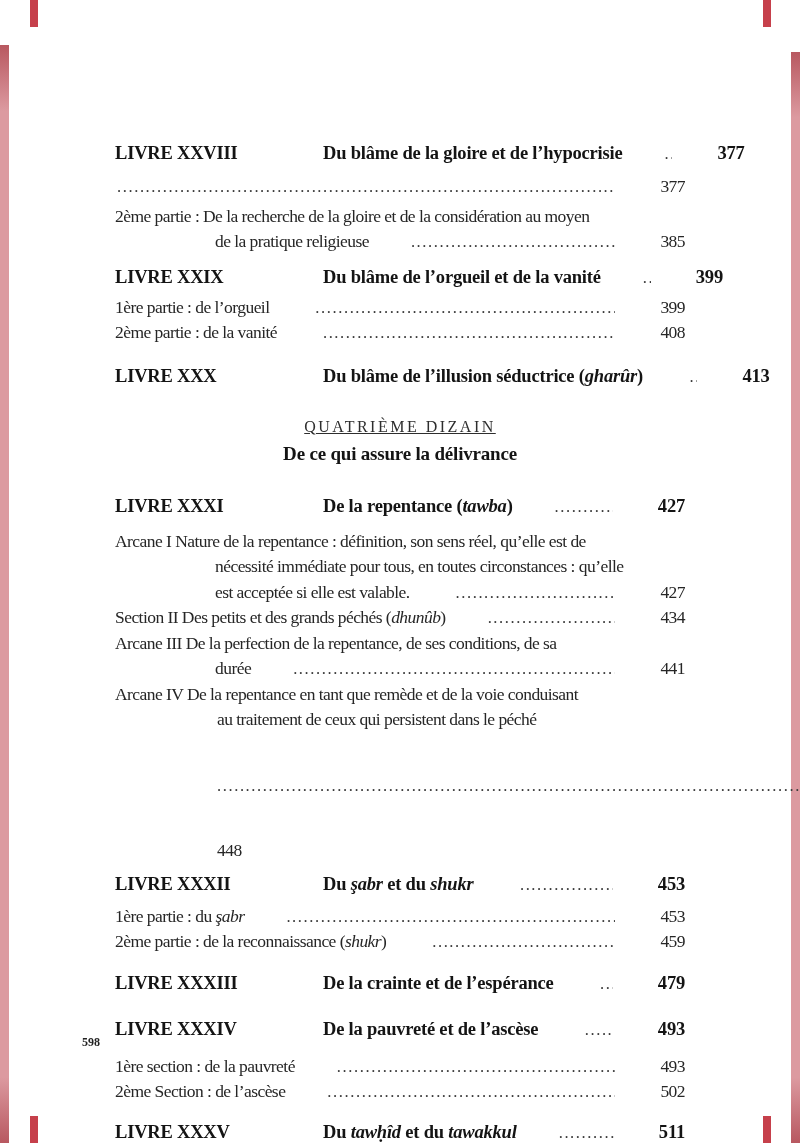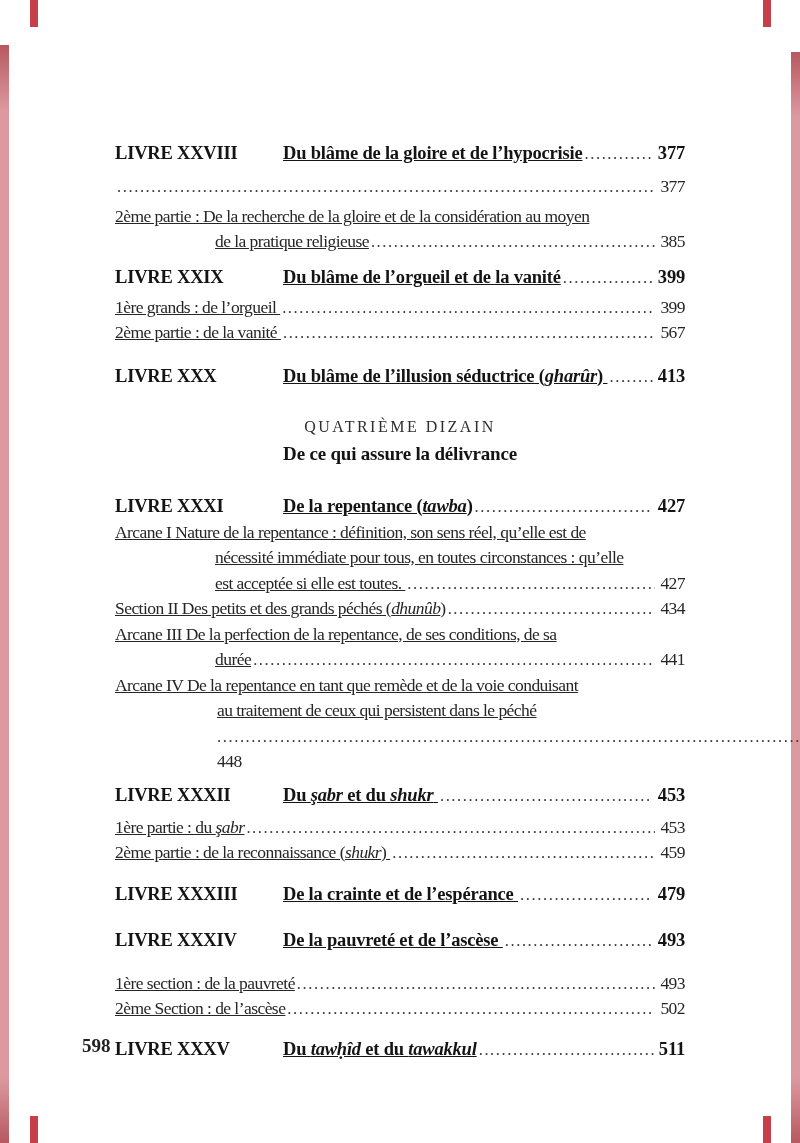--- a/index.html
+++ b/index.html
@@ -18,81 +18,82 @@
   .tick-tr { left:763px; top:0px; }
   .tick-bl { left:30px;  top:1116px; }
   .tick-br { left:763px; top:1116px; }
 
   
   .toc { position:absolute; left:115px; top:140px; width:570px; }
   .row {
     display:flex; align-items:baseline;
     font-size:17.5px; line-height:25.5px; letter-spacing:-0.55px;
     white-space:pre;
+    gap:40px;
   }
   .row.livre {
     font-size:18.5px; line-height:26px; font-weight:bold;
     letter-spacing:-0.2px; color:#141414;
   }
   .label { display:inline-block; width:168px; flex:0 0 168px; }
-  .runs  { flex:0 1 auto;text-decoration:underline; }
+  .runs  { flex:0 1 auto; }
   .runs .it { font-style:italic; }
   .runs .bd { font-weight:bold; }
   .leader {
     flex:1 1 auto; min-width:8px; overflow:hidden; white-space:nowrap;
     font-size:16.5px; font-weight:normal; letter-spacing:1.6px;
     margin:0 5px 0 2px; color:#3a3a3a;
   }
   .pnum { flex:0 0 auto; }
   .row.center { display:block; text-align:center; white-space:normal; }
   .row.dizain {
-    font-size:16px; line-height:22px; letter-spacing:2.5px; color:#2e2e2e;
+    font-size:16px; line-height:22px; letter-spacing:2.5px; color:#2e2e2e;text-decoration:underline;
   }
   .row.dizain-title {
     font-size:19px; line-height:26px; font-weight:bold;
     letter-spacing:-0.2px; color:#141414;
   }
   .footer-num {
     position:absolute; left:82px; top:1035px;
-    font-size:19px; font-weight:bold; color:#222222;
+    font-size:12px; font-weight:bold; color:#222222;
   }
 </style>
 </head>
 <body>
 
 <div class="edge-bar edge-left" style="background: linear-gradient(rgb(184, 88, 96) 0%, rgb(220, 154, 160) 6%, rgb(220, 154, 160) 94%, rgb(184, 88, 96) 100%);"></div>
 <div class="edge-bar edge-right" style="background: linear-gradient(rgb(184, 88, 96) 0%, rgb(220, 154, 160) 6%, rgb(220, 154, 160) 94%, rgb(184, 88, 96) 100%);"></div>
 <div class="tick tick-tl" style="background: rgb(198, 64, 75);"></div>
 <div class="tick tick-tr" style="background: rgb(198, 64, 75);"></div>
 <div class="tick tick-bl" style="background: rgb(198, 64, 75);"></div>
 <div class="tick tick-br" style="background: rgb(198, 64, 75);"></div>
 
 <div class="toc" id="toc">
     <div class="row livre"><span class="label">LIVRE XXVIII</span><span class="runs"><span class="bd">Du blâme de la gloire et de l’hypocrisie</span></span><span class="leader">..........................................................................................................................................................................</span><span class="pnum">377</span></div>
     <div class="row body" style="margin-top: 7px;"><span class="leader">..........................................................................................................................................................................</span><span class="pnum">377</span></div>
     <div class="row body" style="margin-top: 4px; text-align: right;"><span class="runs"><span>2ème partie : De la recherche de la gloire et de la considération au moyen</span></span></div>
     <div class="row body" style="padding-left: 100px;"><span class="runs"><span>de la pratique religieuse</span></span><span class="leader">..........................................................................................................................................................................</span><span class="pnum">385</span></div>
     <div class="row livre" style="margin-top: 9px;"><span class="label">LIVRE XXIX</span><span class="runs"><span class="bd">Du blâme de l’orgueil et de la vanité</span></span><span class="leader">..........................................................................................................................................................................</span><span class="pnum">399</span></div>
-    <div class="row body" style="margin-top: 4px;"><span class="runs"><span>1ère grands : de l’orgueil </span></span><span class="leader">..........................................................................................................................................................................</span><span class="pnum">399</span></div>
-    <div class="row body"><span class="runs"><span>2ème partie : de la vanité </span></span><span class="leader">..........................................................................................................................................................................</span><span class="pnum">567</span></div>
+    <div class="row body" style="margin-top: 4px;"><span class="runs"><span>1ère partie : de l’orgueil </span></span><span class="leader">..........................................................................................................................................................................</span><span class="pnum">399</span></div>
+    <div class="row body"><span class="runs"><span>2ème partie : de la vanité </span></span><span class="leader">..........................................................................................................................................................................</span><span class="pnum">408</span></div>
     <div class="row livre" style="margin-top: 17px;"><span class="label">LIVRE XXX</span><span class="runs"><span class="bd">Du blâme de l’illusion séductrice (</span><span class="it bd">gharûr</span><span class="bd">) </span></span><span class="leader">..........................................................................................................................................................................</span><span class="pnum">413</span></div>
     <div class="row center dizain" style="margin-top: 26px;">QUATRIÈME DIZAIN</div>
     <div class="row center dizain-title" style="margin-top: 3px;">De ce qui assure la délivrance</div>
     <div class="row livre" style="margin-top: 26px;"><span class="label">LIVRE XXXI</span><span class="runs"><span class="bd">De la repentance (</span><span class="it bd">tawba</span><span class="bd">)</span></span><span class="leader">..........................................................................................................................................................................</span><span class="pnum">427</span></div>
-    <div class="row body" style="margin-top: 0;"><span class="runs"><span>Arcane I Nature de la repentance : définition, son sens réel, qu’elle est de</span></span></div>
+    <div class="row body" style="margin-top: 9px;"><span class="runs"><span>Arcane I Nature de la repentance : définition, son sens réel, qu’elle est de</span></span></div>
     <div class="row body" style="padding-left: 100px;"><span class="runs"><span>nécessité immédiate pour tous, en toutes circonstances : qu’elle</span></span></div>
-    <div class="row body" style="padding-left: 100px;"><span class="runs"><span>est acceptée si elle est toutes. </span></span><span class="leader">..........................................................................................................................................................................</span><span class="pnum">427</span></div>
+    <div class="row body" style="padding-left: 100px;"><span class="runs"><span>est acceptée si elle est valable. </span></span><span class="leader">..........................................................................................................................................................................</span><span class="pnum">427</span></div>
     <div class="row body"><span class="runs"><span>Section II Des petits et des grands péchés (</span><span class="it">dhunûb</span><span>)</span></span><span class="leader">..........................................................................................................................................................................</span><span class="pnum">434</span></div>
     <div class="row body"><span class="runs"><span>Arcane III De la perfection de la repentance, de ses conditions, de sa</span></span></div>
     <div class="row body" style="padding-left: 100px;"><span class="runs"><span>durée</span></span><span class="leader">..........................................................................................................................................................................</span><span class="pnum">441</span></div>
     <div class="row body"><span class="runs"><span>Arcane IV De la repentance en tant que remède et de la voie conduisant</span></span></div>
     <div class="row body" style="padding-left: 100px; flex-direction: column;"><span class="runs"><span>au traitement de ceux qui persistent dans le péché</span></span><span class="leader">..........................................................................................................................................................................</span><span class="pnum">448</span></div>
     <div class="row livre" style="margin-top: 7px;"><span class="label">LIVRE XXXII</span><span class="runs"><span class="bd">Du </span><span class="it bd">şabr</span><span class="bd"> et du </span><span class="it bd">shukr</span><span class="bd"> </span></span><span class="leader">..........................................................................................................................................................................</span><span class="pnum">453</span></div>
     <div class="row body" style="margin-top: 6px;"><span class="runs"><span>1ère partie : du </span><span class="it">şabr</span></span><span class="leader">..........................................................................................................................................................................</span><span class="pnum">453</span></div>
     <div class="row body"><span class="runs"><span>2ème partie : de la reconnaissance (</span><span class="it">shukr</span><span>) </span></span><span class="leader">..........................................................................................................................................................................</span><span class="pnum">459</span></div>
     <div class="row livre" style="margin-top: 15px;"><span class="label">LIVRE XXXIII</span><span class="runs"><span class="bd">De la crainte et de l’espérance </span></span><span class="leader">..........................................................................................................................................................................</span><span class="pnum">479</span></div>
     <div class="row livre" style="margin-top: 19px;"><span class="label">LIVRE XXXIV</span><span class="runs"><span class="bd">De la pauvreté et de l’ascèse </span></span><span class="leader">..........................................................................................................................................................................</span><span class="pnum">493</span></div>
-    <div class="row body" style="margin-top: 17px;"><span class="runs"><span>1ère section : de la pauvreté</span></span><span class="leader">..........................................................................................................................................................................</span><span class="pnum">493</span></div>
+    <div class="row body" style="margin-top: 11px;"><span class="runs"><span>1ère section : de la pauvreté</span></span><span class="leader">..........................................................................................................................................................................</span><span class="pnum">493</span></div>
     <div class="row body"><span class="runs"><span>2ème Section : de l’ascèse</span></span><span class="leader">..........................................................................................................................................................................</span><span class="pnum">502</span></div>
     <div class="row livre" style="margin-top: 14px;"><span class="label">LIVRE XXXV</span><span class="runs"><span class="bd">Du </span><span class="it bd">tawḥîd</span><span class="bd"> et du </span><span class="it bd">tawakkul</span></span><span class="leader">..........................................................................................................................................................................</span><span class="pnum">511</span></div>
   </div>
 
 <div class="footer-num">598</div>
 
 </body></html>

